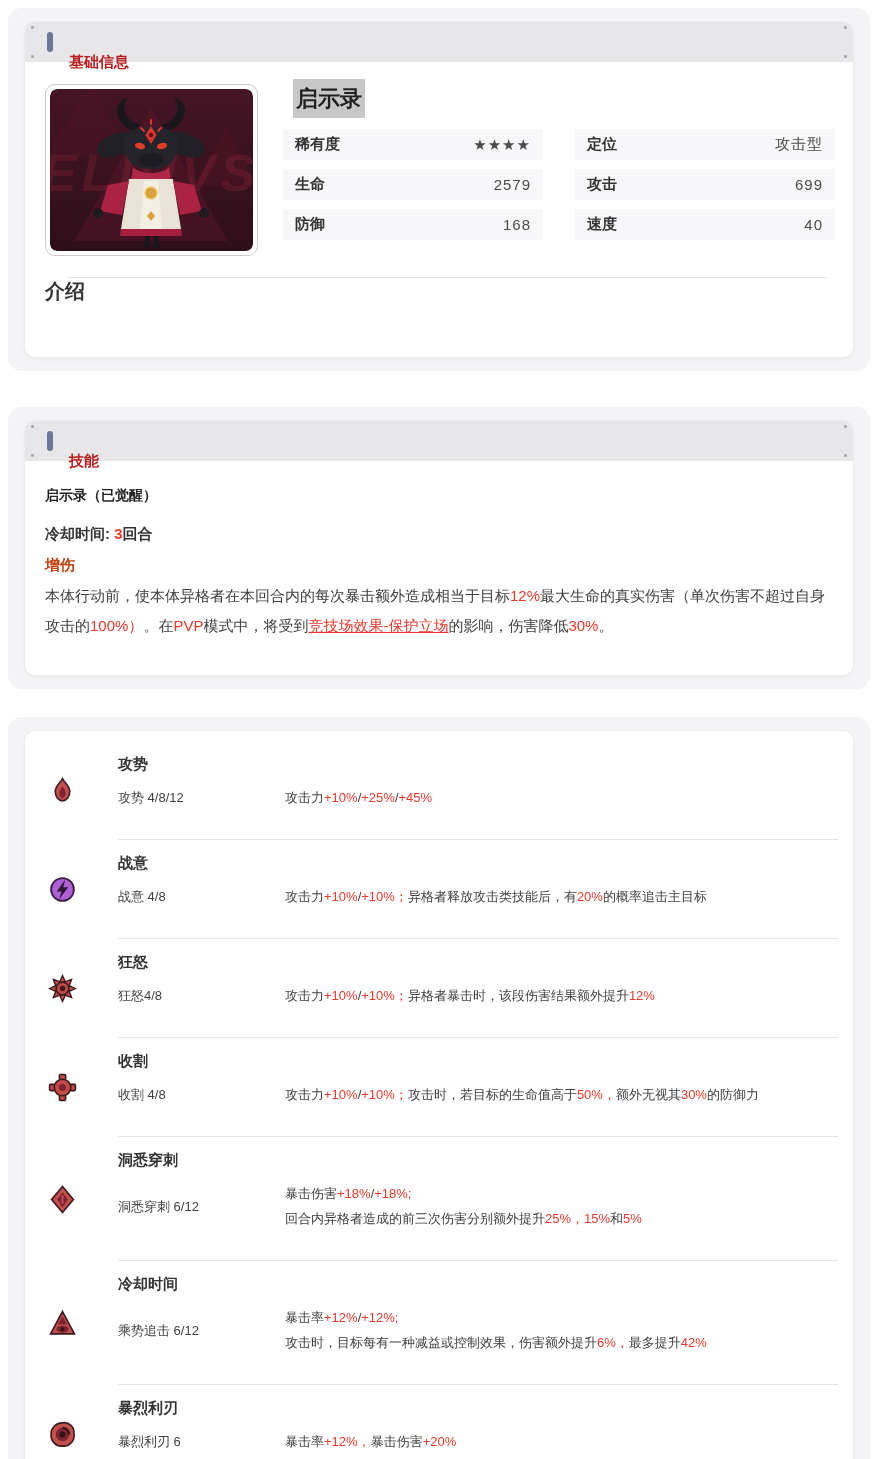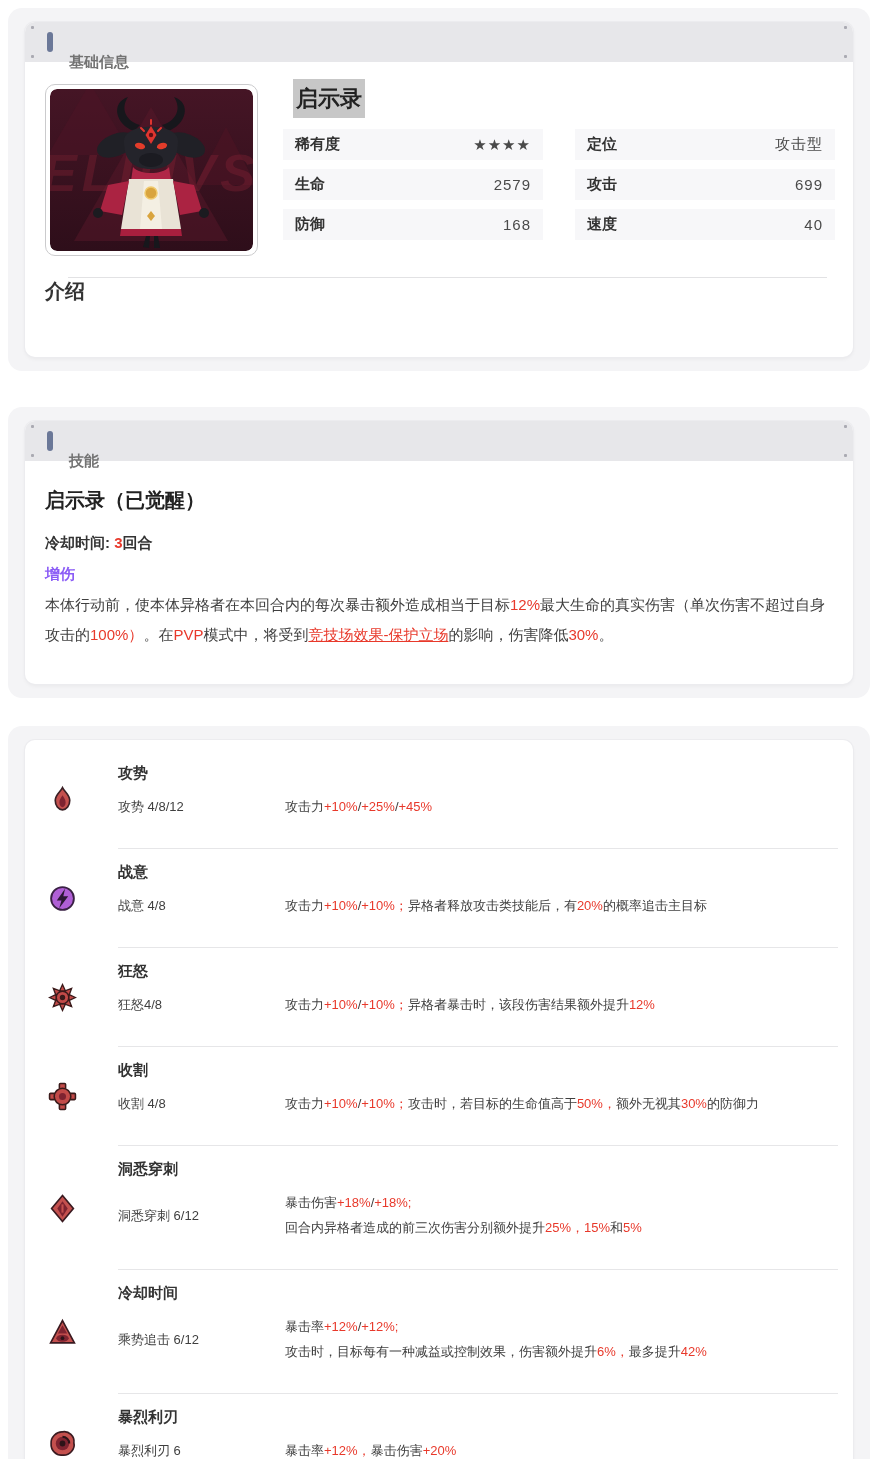--- a/index.html
+++ b/index.html
@@ -8,21 +8,21 @@
     font-family:"Liberation Sans","DejaVu Sans",sans-serif;
     -webkit-font-smoothing:antialiased;
   }
   .panel{background:#f4f4f6;border-radius:14px;margin:0 8px;padding:14px 17px;box-sizing:border-box;}
   .panel-basic{margin-top:8px;margin-bottom:36px;}
   .panel-skill{margin-bottom:28px;}
   .panel-matrix{padding-bottom:22px;}
   .card{background:#ffffff;border-radius:10px;box-shadow:0 0 0 1px #ececef,0 2px 4px rgba(0,0,0,.05);}
   .card-header{height:40px;background:#e7e7ea;border-radius:10px 10px 0 0;display:flex;align-items:center;padding:0 22px;position:relative;}
   .hbar{width:6px;height:20px;border-radius:3px;background:#6b7898;margin-right:16px;flex:none;}
-  .card-title{font-size:15px;font-weight:bold;color:#737373;margin-top:40px;}
+  .card-title{font-size:15px;font-weight:bold;color:#b91c1c;margin-top:40px;}
   .hdot{position:absolute;width:3px;height:3px;background:#aaaab2;border-radius:1px;}
   .hdot.tl{left:6px;top:4px;}.hdot.bl{left:6px;bottom:4px;}
   .hdot.tr{right:6px;top:4px;}.hdot.br{right:6px;bottom:4px;}
 
   
   .basic-body{padding:22px 18px 52px 20px;}
   .info-row{display:flex;}
   .portrait{width:213px;height:172px;border:1px solid #cbcbcd;border-radius:10px;background:#fff;padding:4px;box-sizing:border-box;flex:none;}
   .portrait svg{display:block;width:203px;height:162px;border-radius:7px;}
   .info-right{flex:1;margin-left:25px;margin-top:2px;}
@@ -30,23 +30,23 @@
   .char-name span{background:#c7c7c7;padding:7px 3px;}
   .stats-grid{display:grid;grid-template-columns:1fr 1fr;column-gap:32px;}
   .stat-row{display:flex;justify-content:space-between;align-items:center;height:31px;background:#f7f7f9;padding:0 12px;margin-bottom:9px;font-size:15px;}
   .stat-label{font-weight:bold;color:#333;}
   .stat-value{color:#4a4a4a;letter-spacing:1px;}
   .divider{border:none;border-top:1px solid #e2e2e4;margin:21px 8px 0 23px;}
   .intro-label{font-weight:bold;font-size:20px;color:#333;}
 
   
   .skill-body{padding:26px 20px 34px;}
-  .skill-name{font-size:20px;font-weight:bold;color:#222;margin:0 0 20px;}
+  .skill-name{font-size:14px;font-weight:bold;color:#222;margin:0 0 20px;}
   .cooldown{font-size:15px;font-weight:bold;color:#333;margin-bottom:12px;}
-  .skill-tag{font-size:15px;font-weight:bold;color:#8b5cf6;margin-bottom:6px;}
+  .skill-tag{font-size:15px;font-weight:bold;color:#c2410c;margin-bottom:6px;}
   .skill-desc{font-size:15px;color:#3f3f3f;line-height:30px;}
   .red{color:#e8392b;}
   .red-link{color:#e8392b;text-decoration:underline;cursor:pointer;}
 
   
   .matrix-body{padding-top:10px;}
   .m-item{display:flex;}
   .m-icon{width:93px;flex:none;box-sizing:border-box;padding-left:23px;display:flex;align-items:center;}
   .m-icon svg{width:29px;height:29px;}
   .m-body{flex:1;margin-right:15px;padding:14px 0 29px;border-bottom:1px solid #e6e6e8;}

